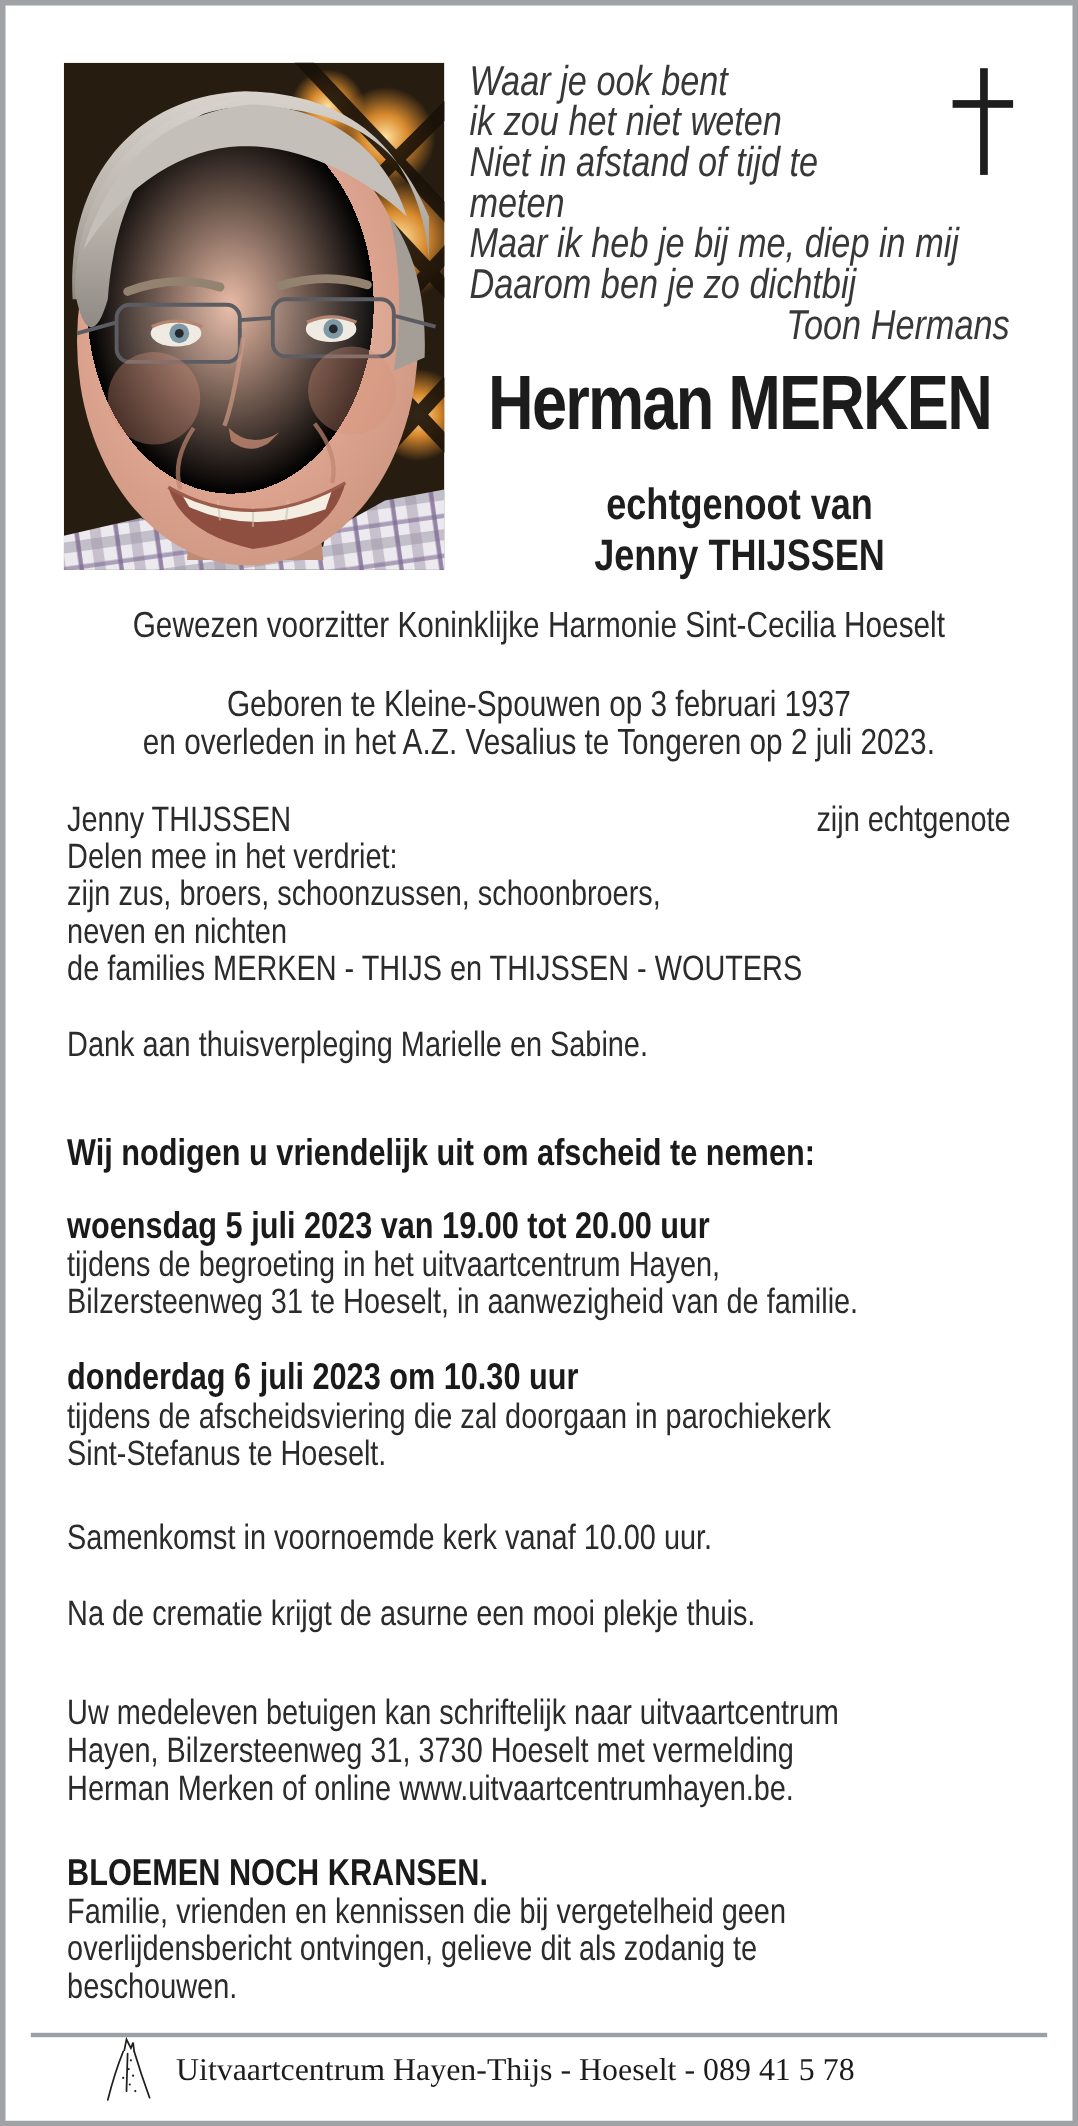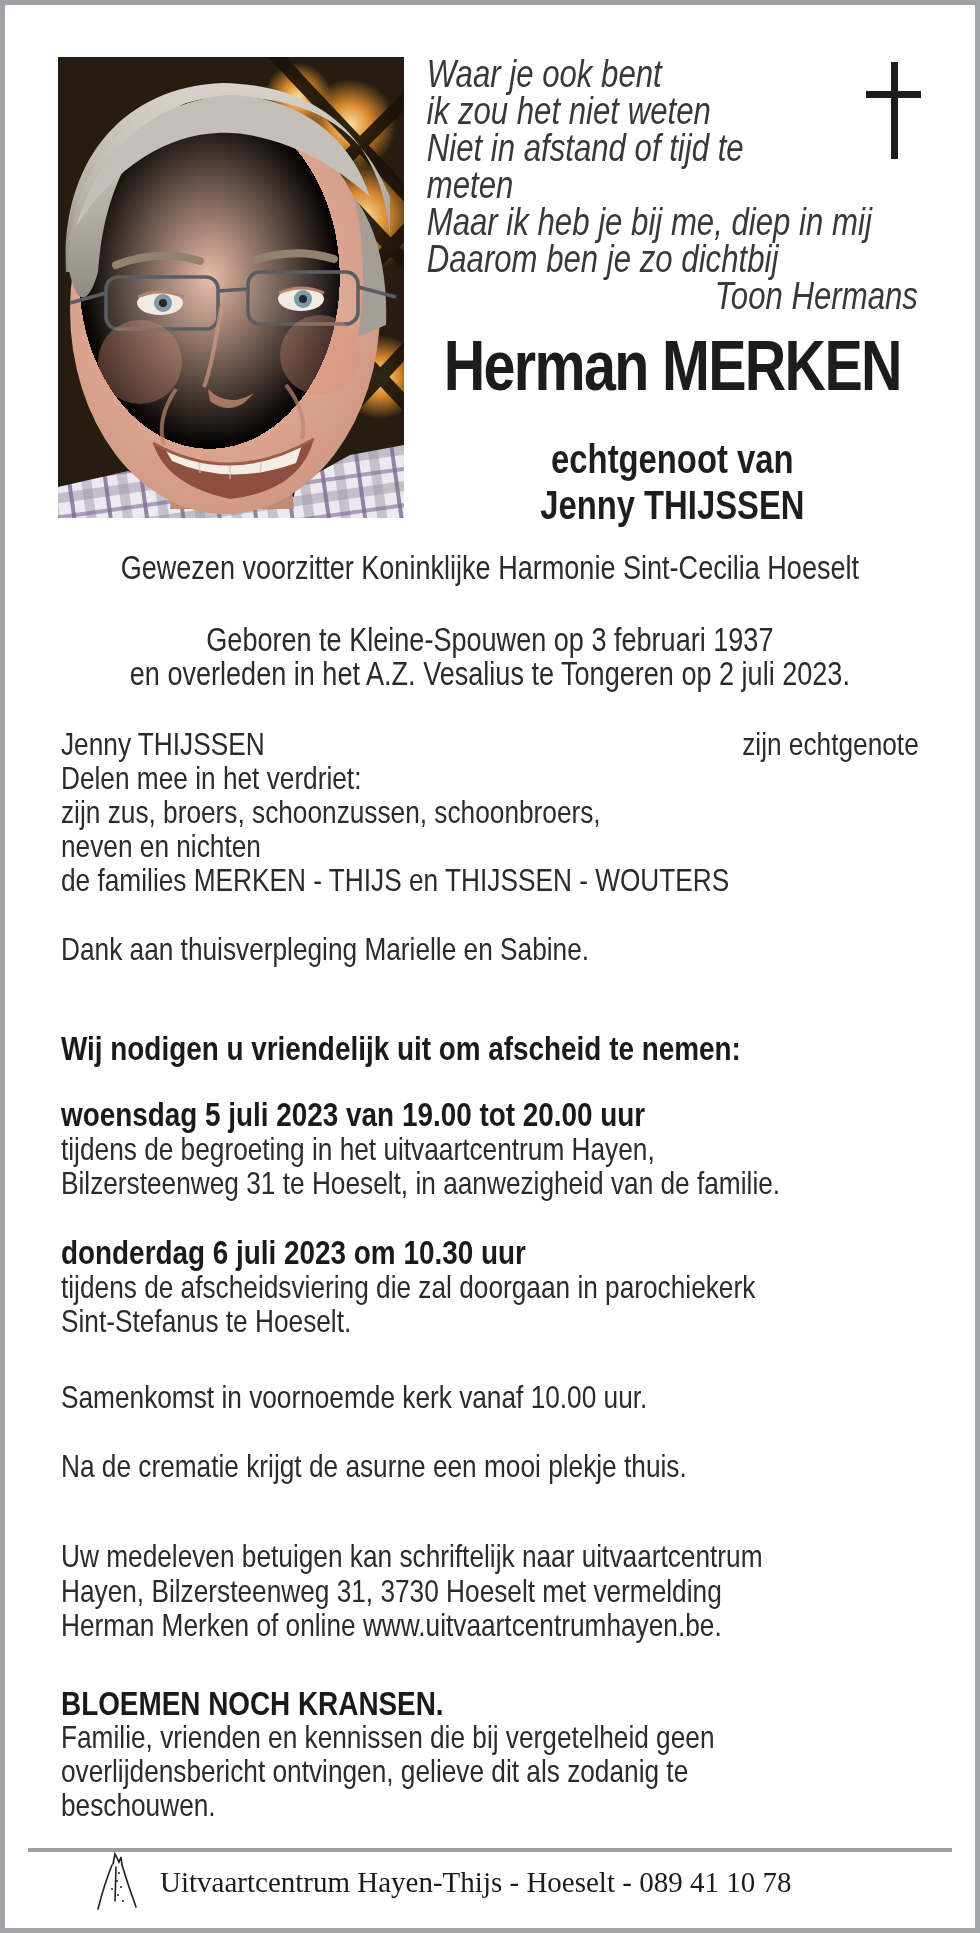--- a/index.html
+++ b/index.html
@@ -237,15 +237,15 @@
     <g fill="#1f1f1f">
       <circle cx="27" cy="22" r="1"></circle>
       <circle cx="25" cy="30" r="1"></circle>
       <circle cx="29" cy="36" r="1"></circle>
       <circle cx="26" cy="44" r="1"></circle>
       <circle cx="31" cy="50" r="1"></circle>
       <circle cx="20" cy="38" r="1"></circle>
     </g>
   </svg>
 
-  <div class="footer-text">Uitvaartcentrum Hayen-Thijs - Hoeselt - 089 41 10 78</div>
+  <div class="footer-text">Uitvaartcentrum Hayen-Thijs - Hoeselt - 089 41 5 78</div>
 
 </div>
 
 </body></html>

